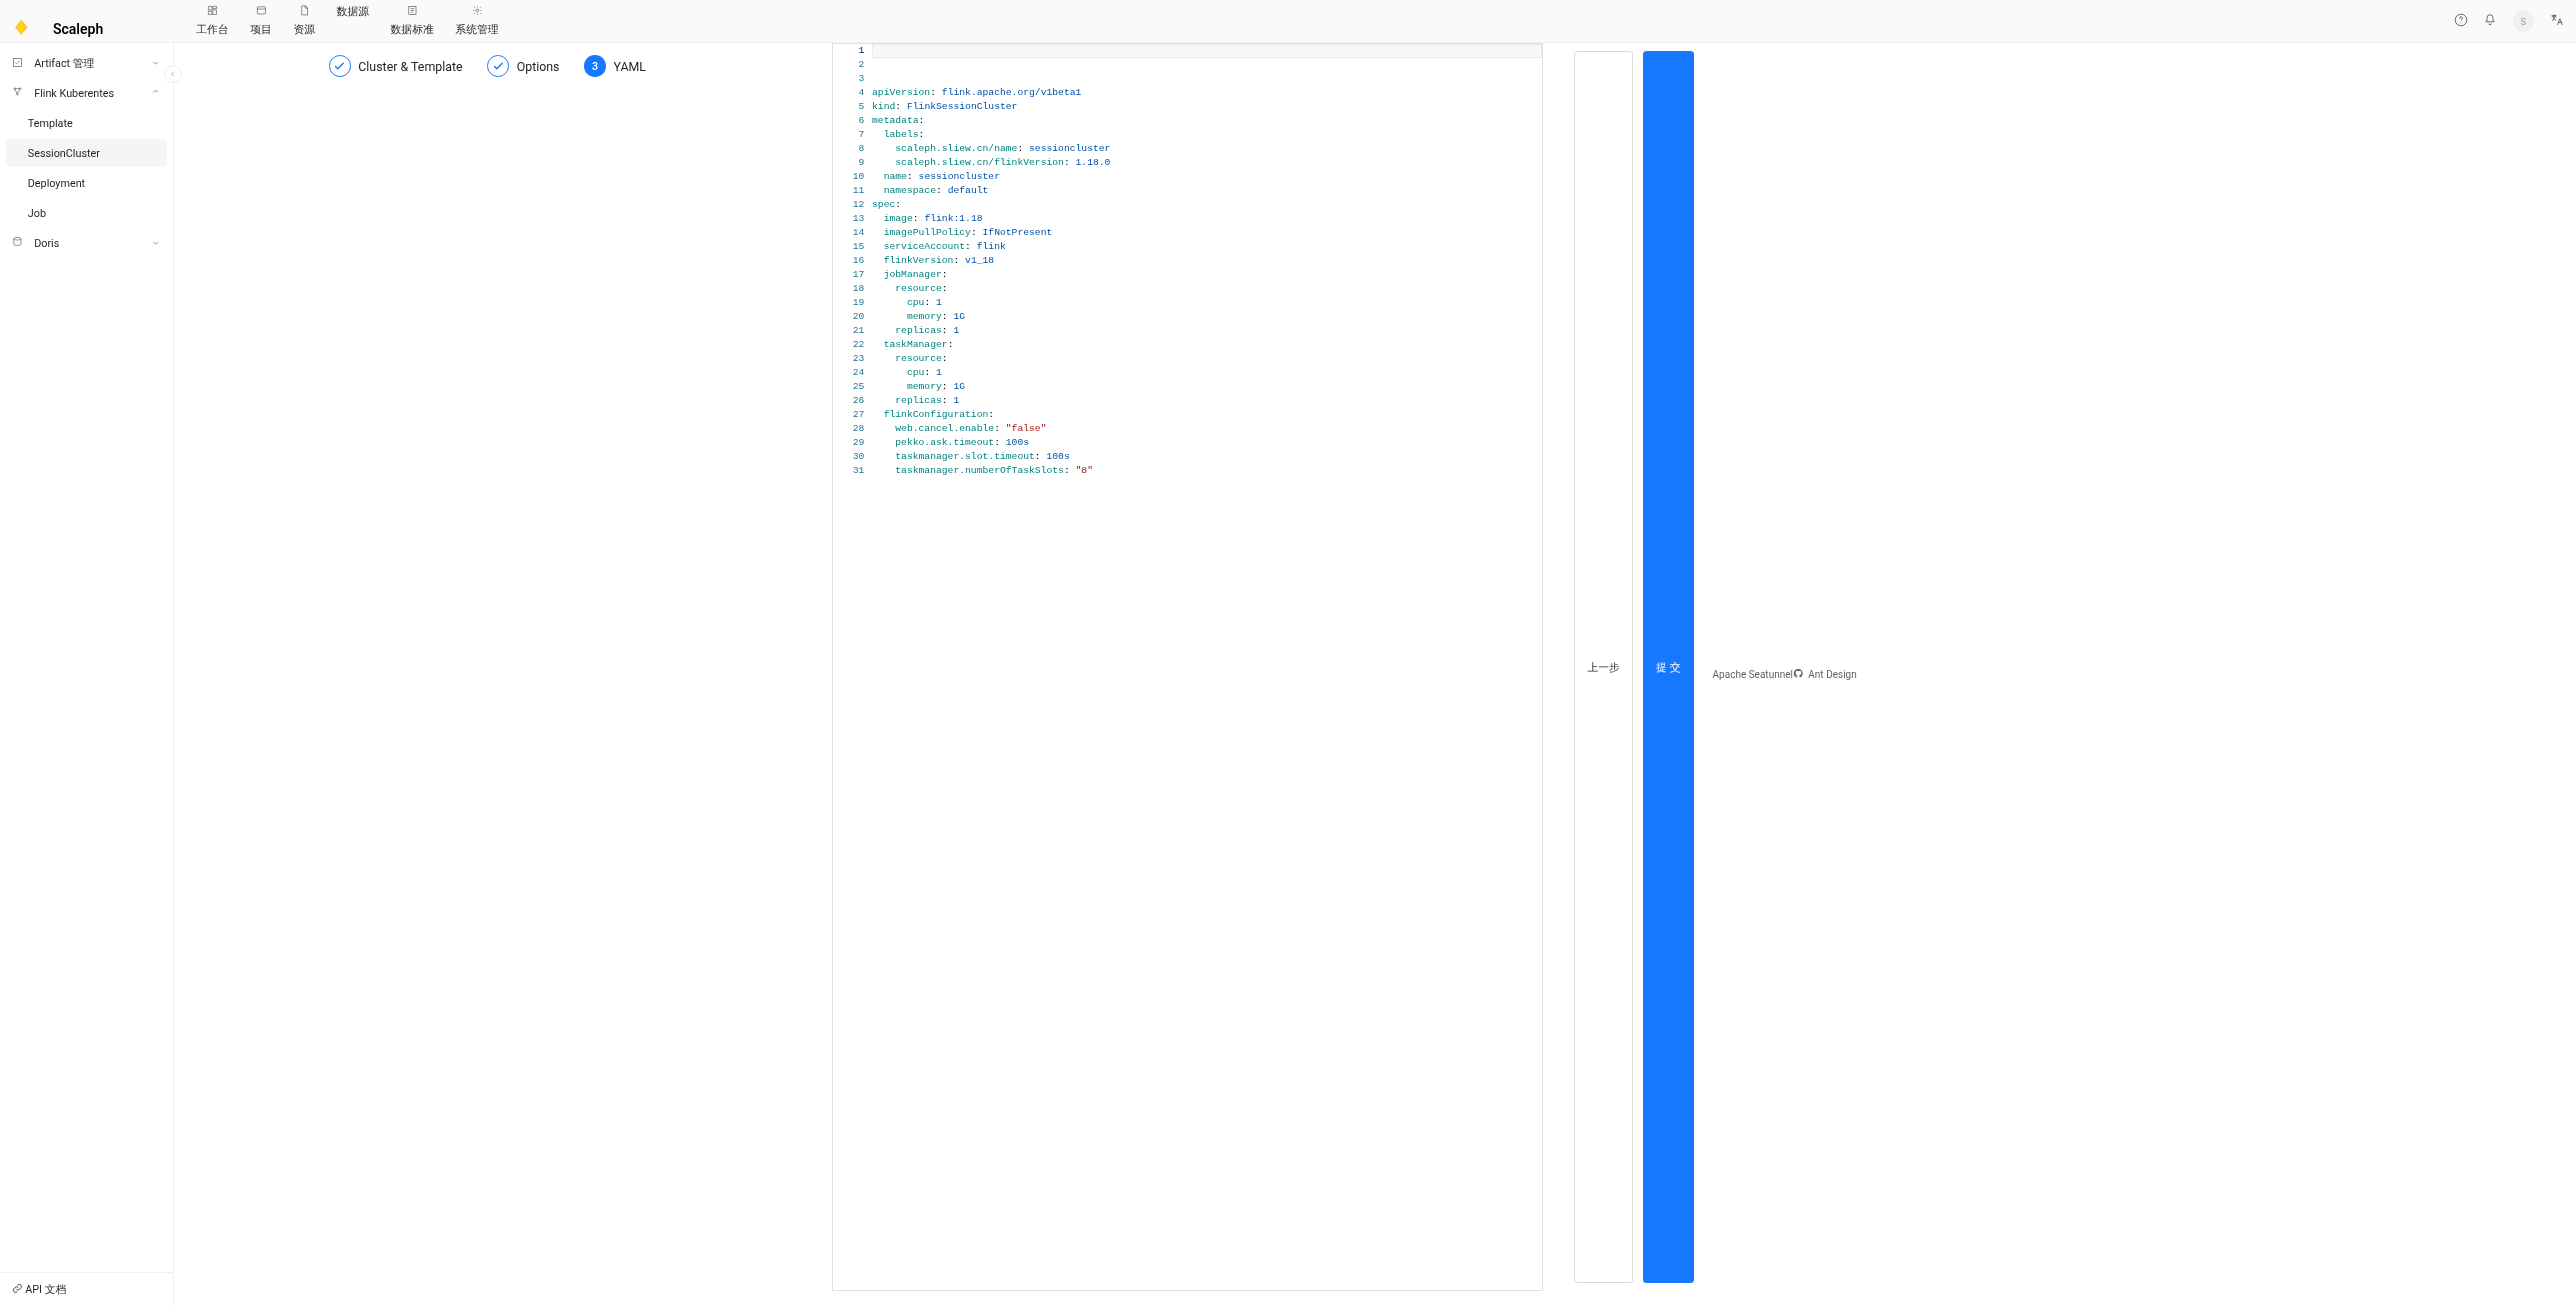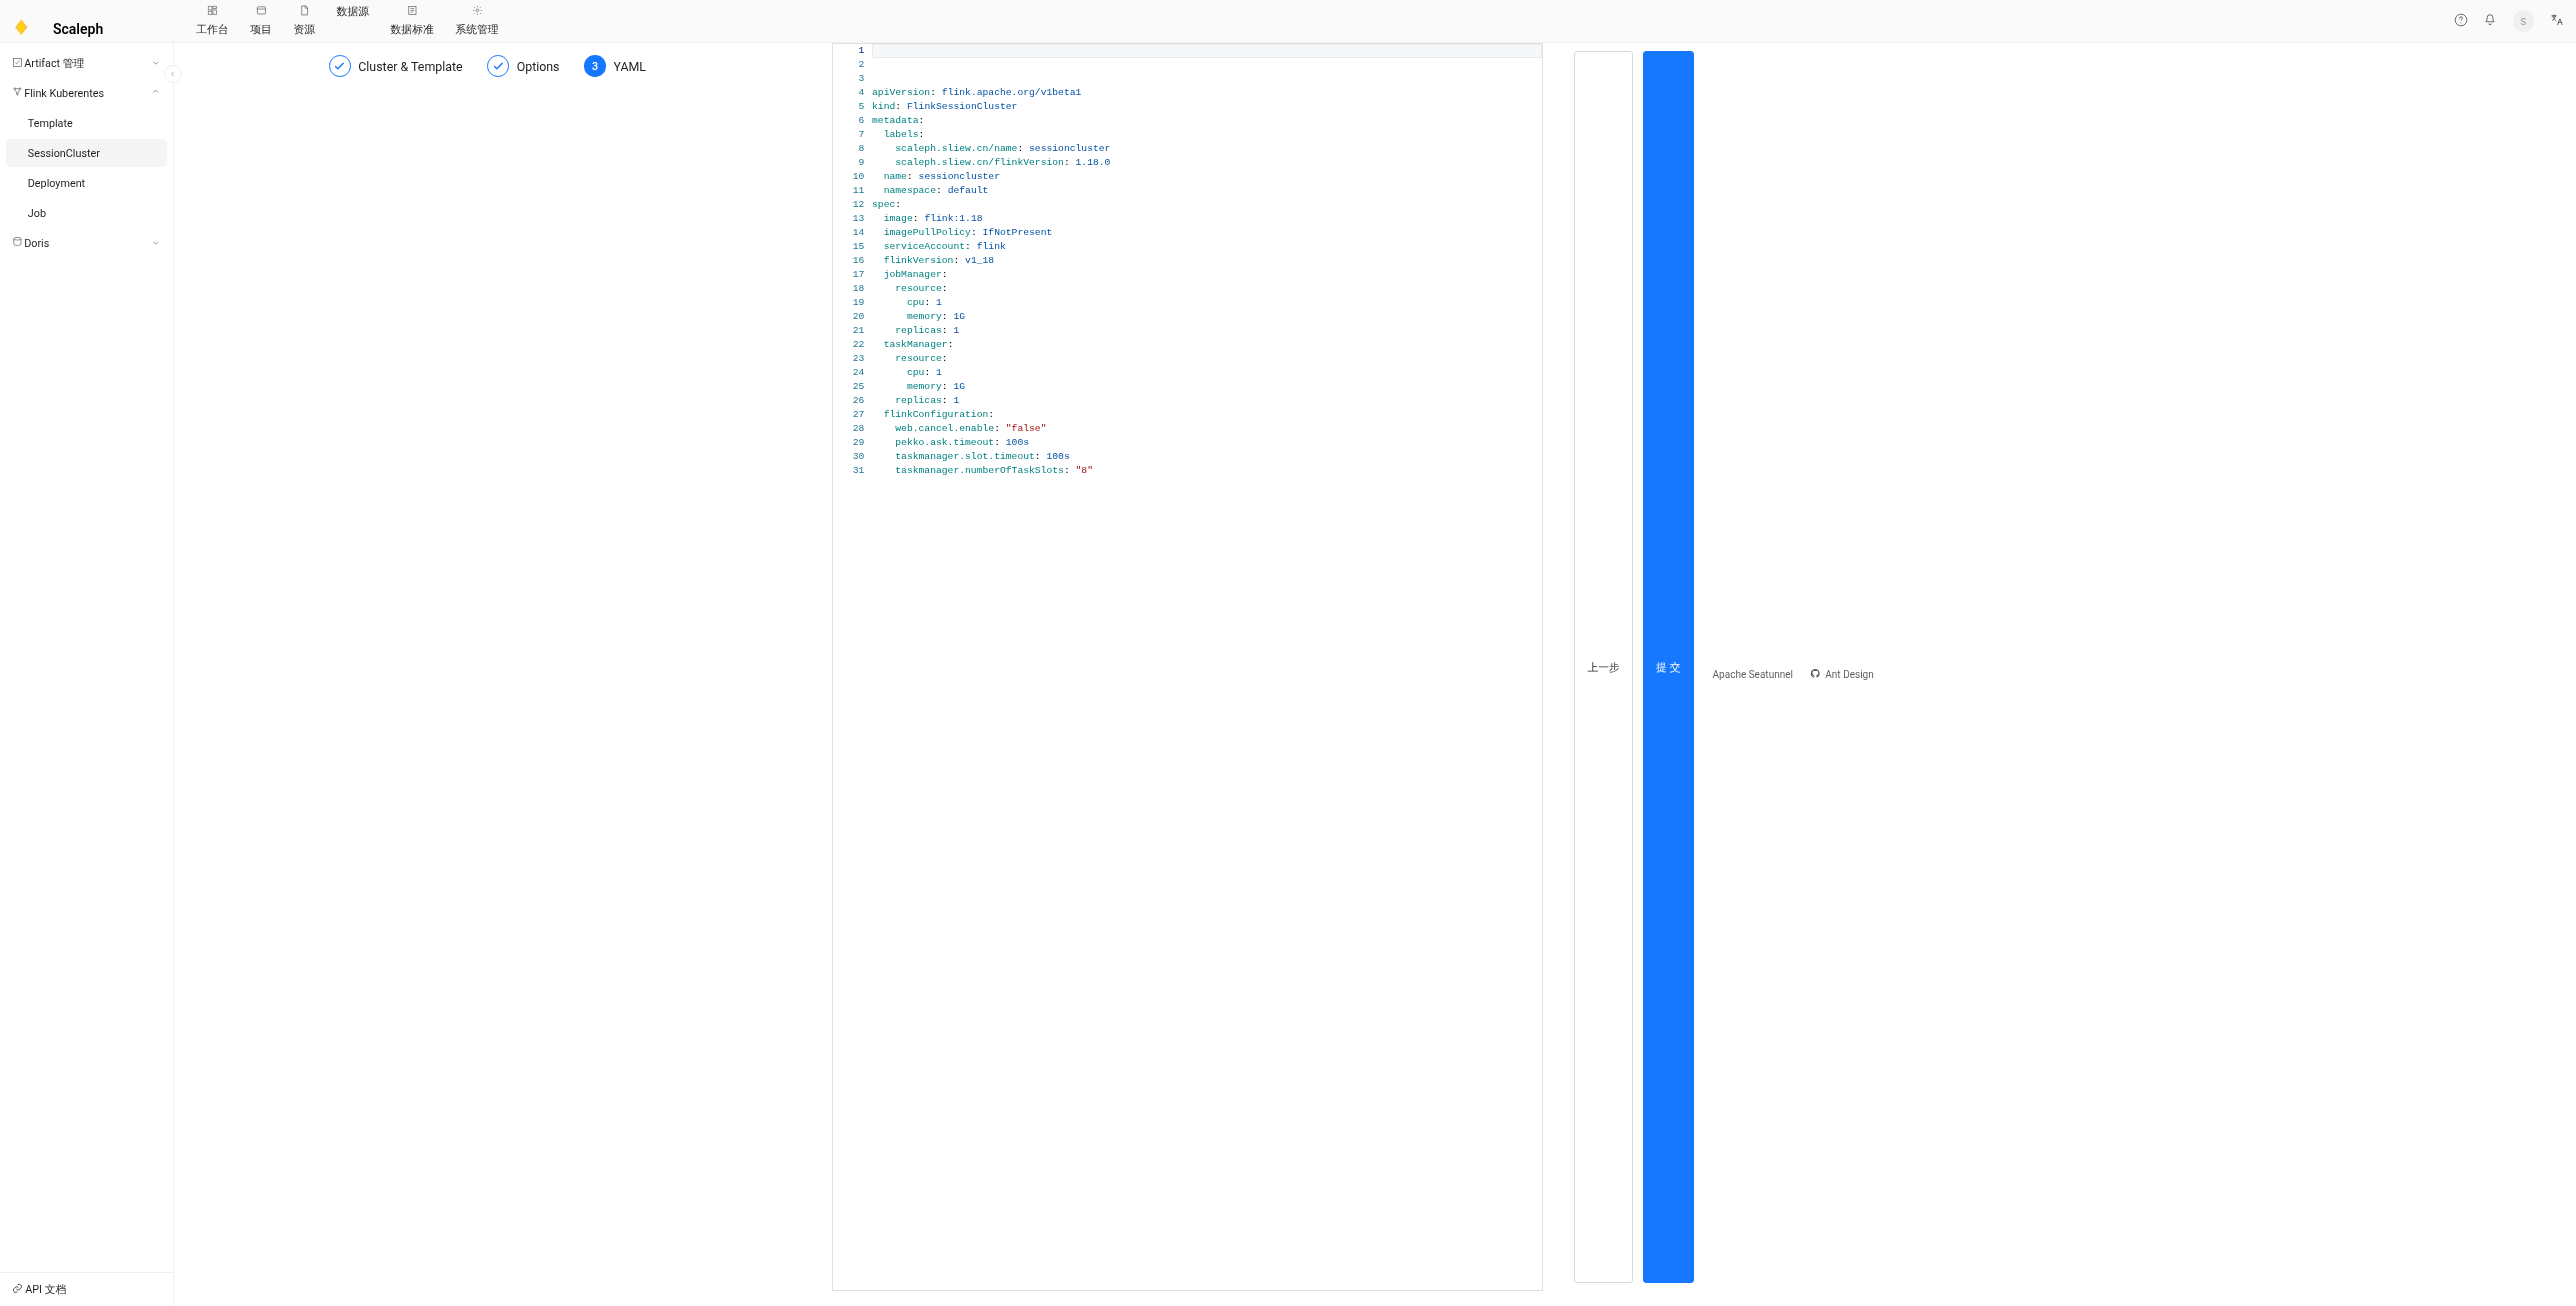--- a/index.html
+++ b/index.html
@@ -19,21 +19,21 @@
     .header-icon { width: 14px; height: 14px; cursor: pointer; color: rgba(0,0,0,0.65); }
     .avatar { width: 21.6px; height: 21.6px; border-radius: 50%; background: #f0f0f0; display: flex; align-items: center; justify-content: center; font-size: 9.3px; color: #999; cursor: pointer; }
     
     
     .layout { display: flex; height: calc(100vh - 43px); }
     .sidebar { width: 174px; border-right: 0.8px solid #f0f0f0; display: flex; flex-direction: column; position: relative; }
     .collapse-toggle { position: absolute; right: -9.3px; top: 21.6px; width: 18.6px; height: 18.6px; border-radius: 50%; background: #fff; border: 0.8px solid #eee; display: flex; align-items: center; justify-content: center; cursor: pointer; font-size: 7.7px; color: #999; z-index: 10; }
     
     .sidebar-menu { padding: 6.2px 6.2px; flex: 1; }
     .menu-group-title { display: flex; align-items: center; justify-content: space-between; padding: 7.7px 6.2px; cursor: pointer; color: rgba(0,0,0,0.88); }
-    .menu-group-left { display: flex; align-items: center; gap: 1px; }
+    .menu-group-left { display: flex; align-items: center; gap: 11px; }
     .menu-group-icon { width: 10.8px; height: 10.8px; color: rgba(0,0,0,0.65); }
     .chevron { width: 9.3px; height: 9.3px; color: rgba(0,0,0,0.45); }
     
     .menu-sub-item { padding: 7.7px 6.2px 7.7px 21.6px; cursor: pointer; color: rgba(0,0,0,0.88); border-radius: 4.6px; margin: 1.5px 0; }
     .menu-sub-item.active { background: #f5f5f5; }
     
     .sidebar-footer { padding: 9.3px 12.4px; border-top: 0.8px solid #f0f0f0; display: flex; align-items: center; gap: 2px; cursor: pointer; color: rgba(0,0,0,0.88); font-size: 10.8px; }
     
     
     .main { flex: 1; display: flex; flex-direction: row; overflow: auto; }
@@ -65,21 +65,21 @@
     .t-quote { color: #a31515; }
     .fold-handle { position: absolute; right: 3.1px; top: 1.5px; font-size: 10px; color: #555; cursor: pointer; }
     
     
     .actions { display: flex; justify-content: center; gap: 9.3px; padding: 7.7px 0 23px 0; }
     .btn { padding: 3.9px 12.4px; border-radius: 3.1px; cursor: pointer; font-size: 10.8px; line-height: 1.5; }
     .btn-default { background: #fff; border: 0.8px solid #d9d9d9; color: rgba(0,0,0,0.88); }
     .btn-primary { background: #1677ff; border: 0.8px solid #1677ff; color: #fff; letter-spacing: 3.1px; padding-right: 9.3px;}
     
     
-    .page-footer { padding: 10.8px 18.6px; text-align: center; color: rgba(0,0,0,0.65); font-size: 10px; display: flex; align-items: center; gap: 17px; justify-content: center; }
+    .page-footer { padding: 10.8px 18.6px; text-align: center; color: rgba(0,0,0,0.65); font-size: 10px; display: flex; align-items: center; gap: 0; justify-content: center; }
     .footer-link { display: flex; align-items: center; gap: 4.6px; cursor: pointer; }
     
     .svg-icon { fill: currentColor; }
   </style>
 </head>
 <body>
 
 <div class="header">
   <div class="logo-area">
     <span>

